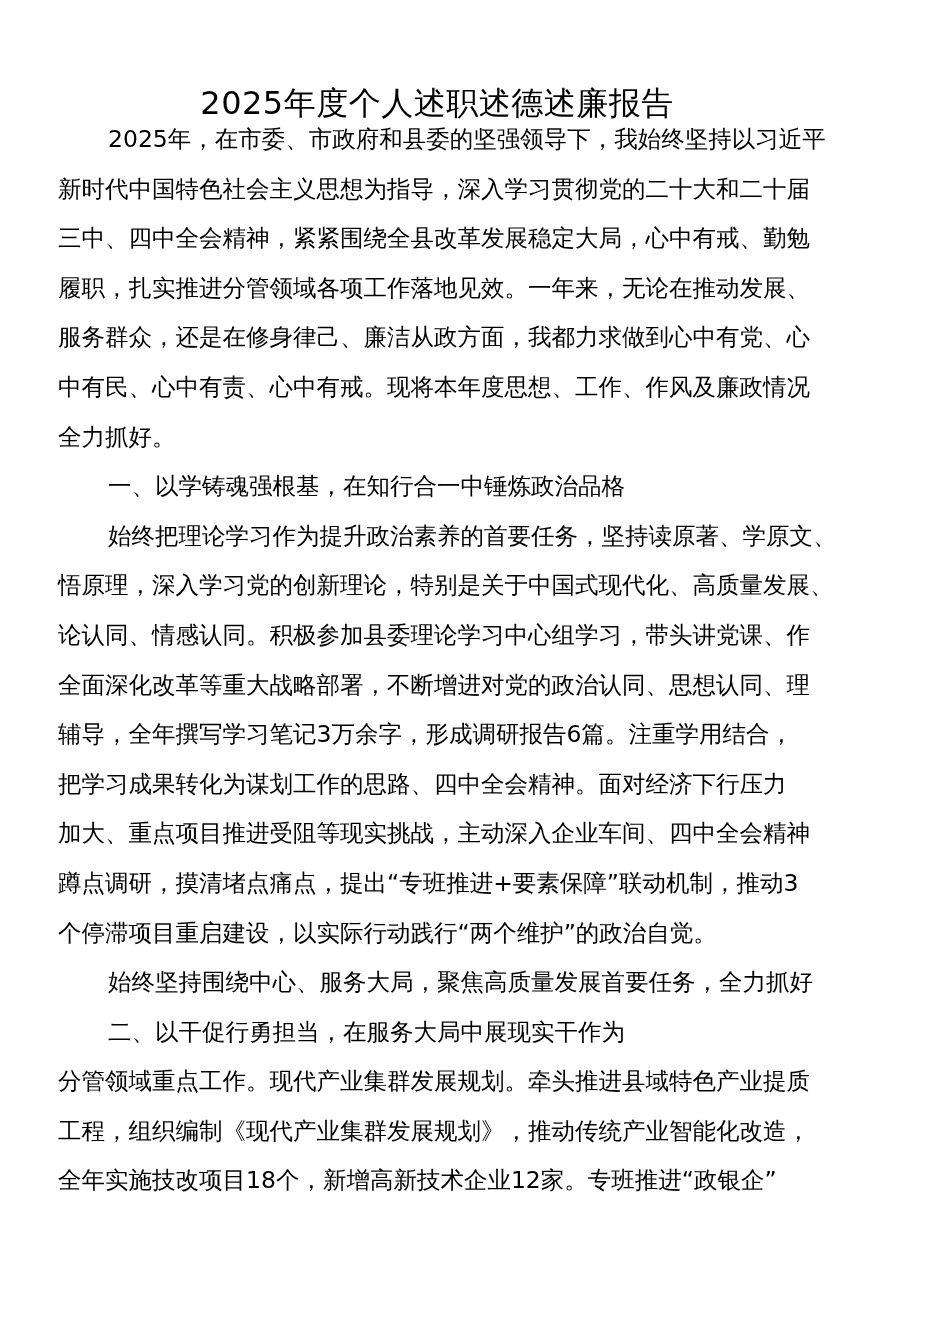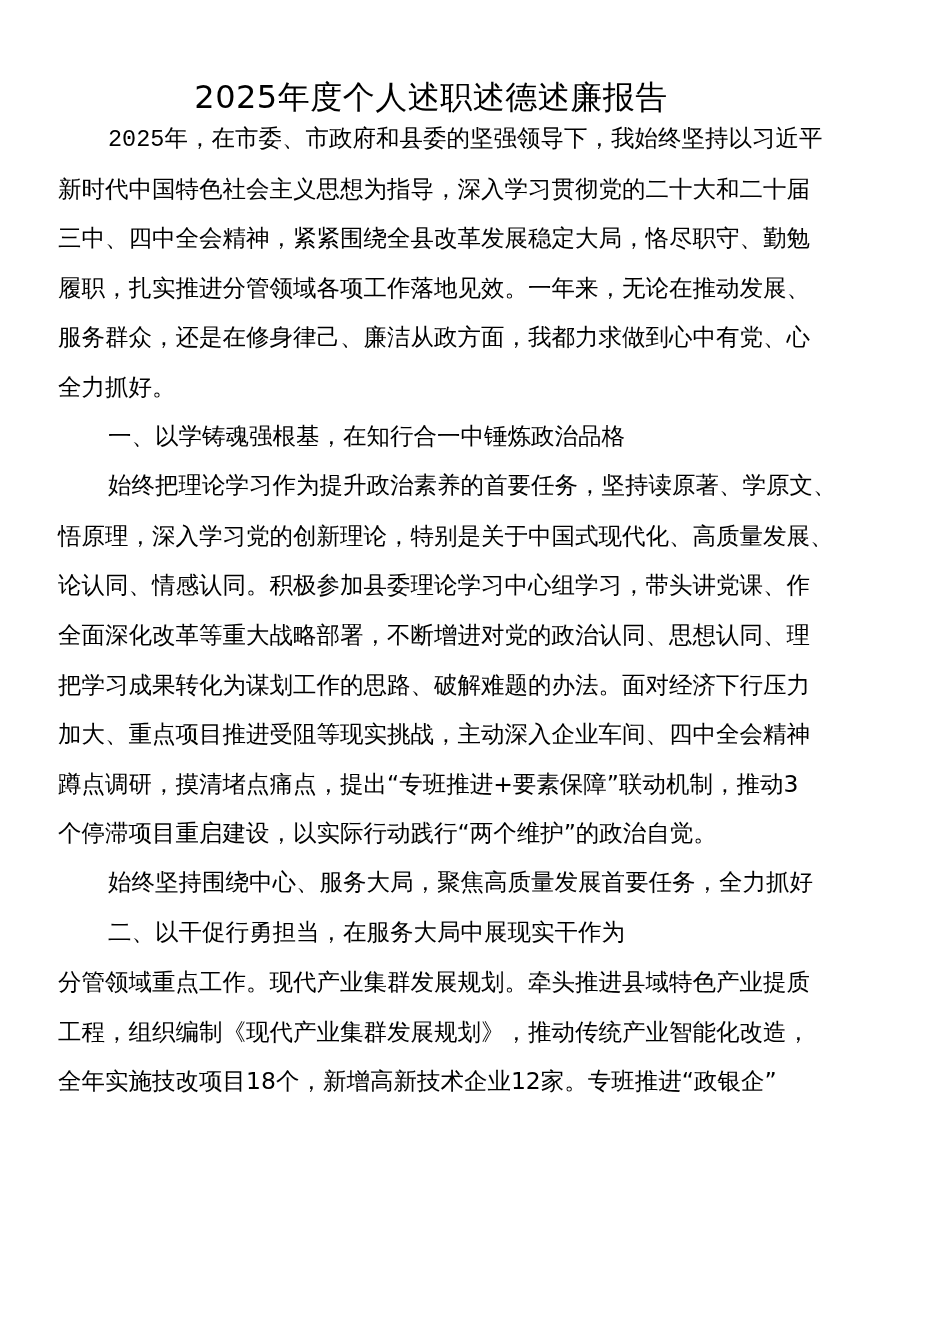--- a/index.html
+++ b/index.html
@@ -25,61 +25,62 @@
     }
     .title {
       position: absolute;
       left: 0;
       top: 68px;
       width: 848px;
       text-align: center;
       font-size: 32px;
       line-height: 44px;
       letter-spacing: 0.5px;
-      margin: 7px;
+      margin: 13px;
       font-weight: normal;
     }
     .body {
       position: absolute;
       left: 58px;
       top: 115px;
       width: 836px;
     }
     .line {
       display: block;
       height: 49.6px;
       line-height: 49.6px;
       font-size: 23.5px;
       white-space: nowrap;
       letter-spacing: 0px;
     }
     .indent {
       padding-left: 50px;
-      font-family: Liberation Mono, monospace;
     }
   </style>
 </head>
 <body>
 
 <div class="page">
   <h1 class="title">2025年度个人述职述德述廉报告</h1>
 
   <div class="body">
     <span class="line indent">2025年，在市委、市政府和县委的坚强领导下，我始终坚持以习近平</span>
     <span class="line">新时代中国特色社会主义思想为指导，深入学习贯彻党的二十大和二十届</span>
-    <span class="line">三中、四中全会精神，紧紧围绕全县改革发展稳定大局，恪尽职守、勤勉</span>
+    <span class="line">三中、四中全会精神，紧紧围绕全县改革发展稳定大局，心中有戒、勤勉</span>
     <span class="line">履职，扎实推进分管领域各项工作落地见效。一年来，无论在推动发展、</span>
     <span class="line">服务群众，还是在修身律己、廉洁从政方面，我都力求做到心中有党、心</span>
+    <span class="line">中有民、心中有责、心中有戒。现将本年度思想、工作、作风及廉政情况</span>
     <span class="line">全力抓好。</span>
     <span class="line indent">一、以学铸魂强根基，在知行合一中锤炼政治品格</span>
     <span class="line indent">始终把理论学习作为提升政治素养的首要任务，坚持读原著、学原文、</span>
     <span class="line">悟原理，深入学习党的创新理论，特别是关于中国式现代化、高质量发展、</span>
     <span class="line">论认同、情感认同。积极参加县委理论学习中心组学习，带头讲党课、作</span>
     <span class="line">全面深化改革等重大战略部署，不断增进对党的政治认同、思想认同、理</span>
-    <span class="line">把学习成果转化为谋划工作的思路、破解难题的办法。面对经济下行压力</span>
+    <span class="line">辅导，全年撰写学习笔记3万余字，形成调研报告6篇。注重学用结合，</span>
+    <span class="line">把学习成果转化为谋划工作的思路、四中全会精神。面对经济下行压力</span>
     <span class="line">加大、重点项目推进受阻等现实挑战，主动深入企业车间、四中全会精神</span>
     <span class="line">蹲点调研，摸清堵点痛点，提出“专班推进+要素保障”联动机制，推动3</span>
     <span class="line">个停滞项目重启建设，以实际行动践行“两个维护”的政治自觉。</span>
     <span class="line indent">始终坚持围绕中心、服务大局，聚焦高质量发展首要任务，全力抓好</span>
     <span class="line indent">二、以干促行勇担当，在服务大局中展现实干作为</span>
     <span class="line">分管领域重点工作。现代产业集群发展规划。牵头推进县域特色产业提质</span>
     <span class="line">工程，组织编制《现代产业集群发展规划》，推动传统产业智能化改造，</span>
     <span class="line">全年实施技改项目18个，新增高新技术企业12家。专班推进“政银企”</span>
   </div>
 </div>

